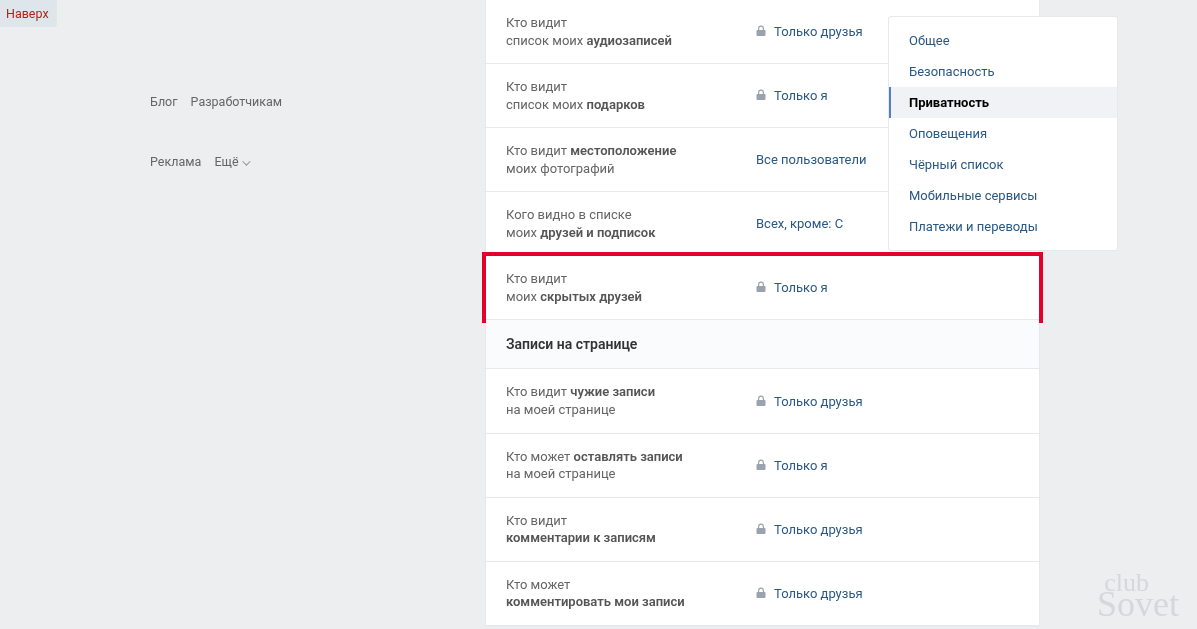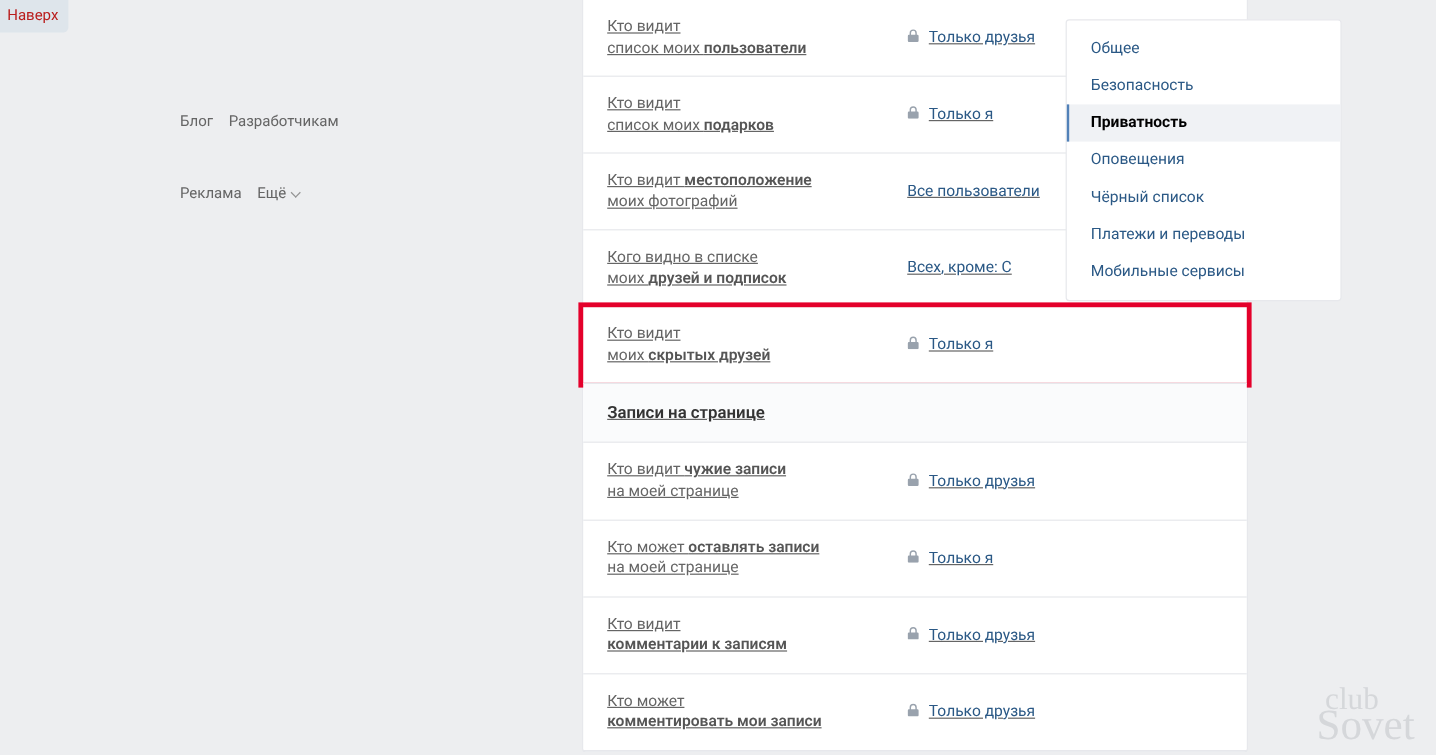--- a/index.html
+++ b/index.html
@@ -140,26 +140,26 @@
 <div class="naverh">Наверх</div>
 
 <div class="page">
   <div class="left-col" style="position:absolute; left:150px; top:22px; width:160px;">
     <a>Блог</a>
     <a>Разработчикам</a><br>
     <a>Реклама</a>
     <a><span>Ещё</span><span class="chevron"></span></a>
   </div>
 
-  <div class="main-col" style="position:absolute; left:315px; top:0;text-decoration:underline;">
+  <div class="main-col" style="position:absolute; left:315px; top:0;">
     <div id="settings-list">
         <div class="setting-row">
           <div class="setting-label">
             <div>Кто видит</div>
-            <div>список моих <b>пользователи</b></div>
+            <div>список моих <b>аудиозаписей</b></div>
           </div>
           <div class="setting-value">
             <span class="lock"><svg width="10" height="11" viewBox="0 0 10 11">
                 <path fill="#99a2ad" d="M2 5V3.5a3 3 0 016 0V5h.5a1 1 0 011 1v4a1 1 0 01-1 1h-7a1 1 0 01-1-1V6a1 1 0 011-1H2zm1.2 0h3.6V3.5a1.8 1.8 0 10-3.6 0V5z"></path>
               </svg></span>
             <span>Только друзья</span>
           </div>
         </div>
         <div class="setting-row">
           <div class="setting-label">
@@ -259,22 +259,22 @@
       </div>
   </div>
 
   <div class="sidebar" style="position:absolute; left:885px; top:8px;">
     <div id="sidebar-list">
         <div class="sidebar-item">Общее</div>
         <div class="sidebar-item">Безопасность</div>
         <div class="sidebar-item active">Приватность</div>
         <div class="sidebar-item">Оповещения</div>
         <div class="sidebar-item">Чёрный список</div>
+        <div class="sidebar-item">Мобильные сервисы</div>
         <div class="sidebar-item">Платежи и переводы</div>
-        <div class="sidebar-item">Мобильные сервисы</div>
       </div>
   </div>
 </div>
 
 <div class="logo-watermark">
   <span class="s1">club</span>
   <span>Sovet</span>
 </div>
 
 </body></html>

